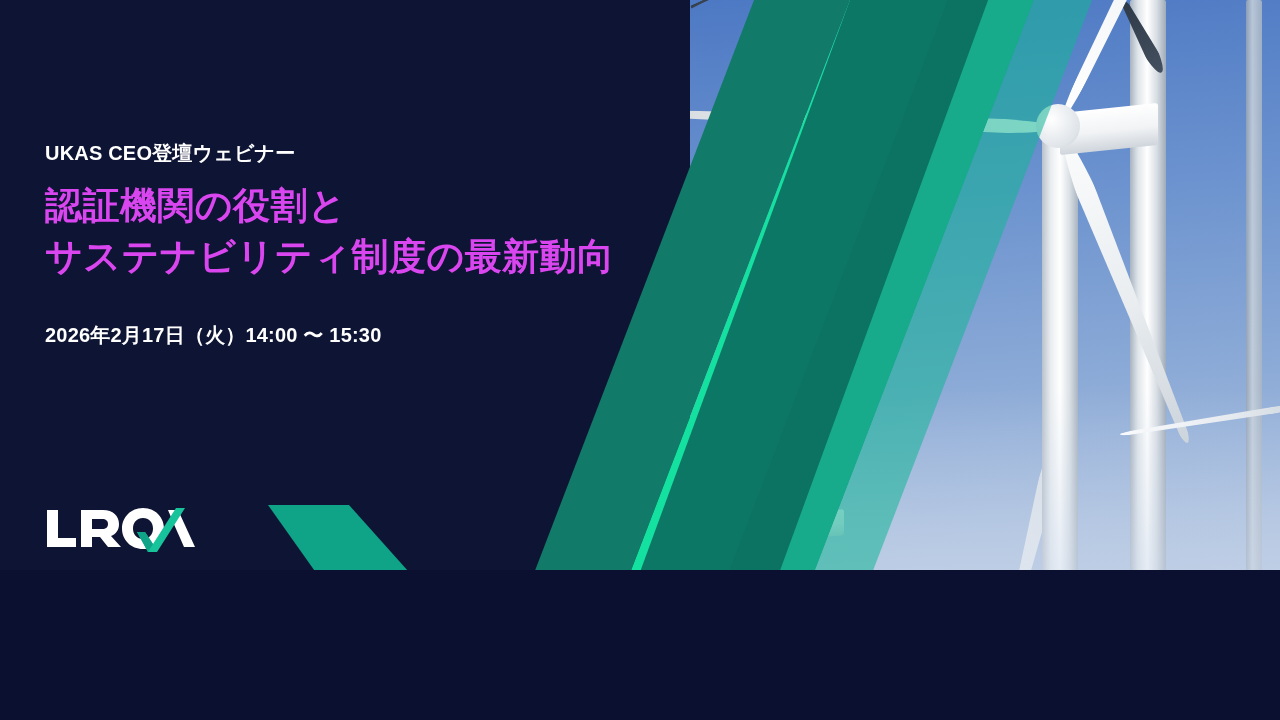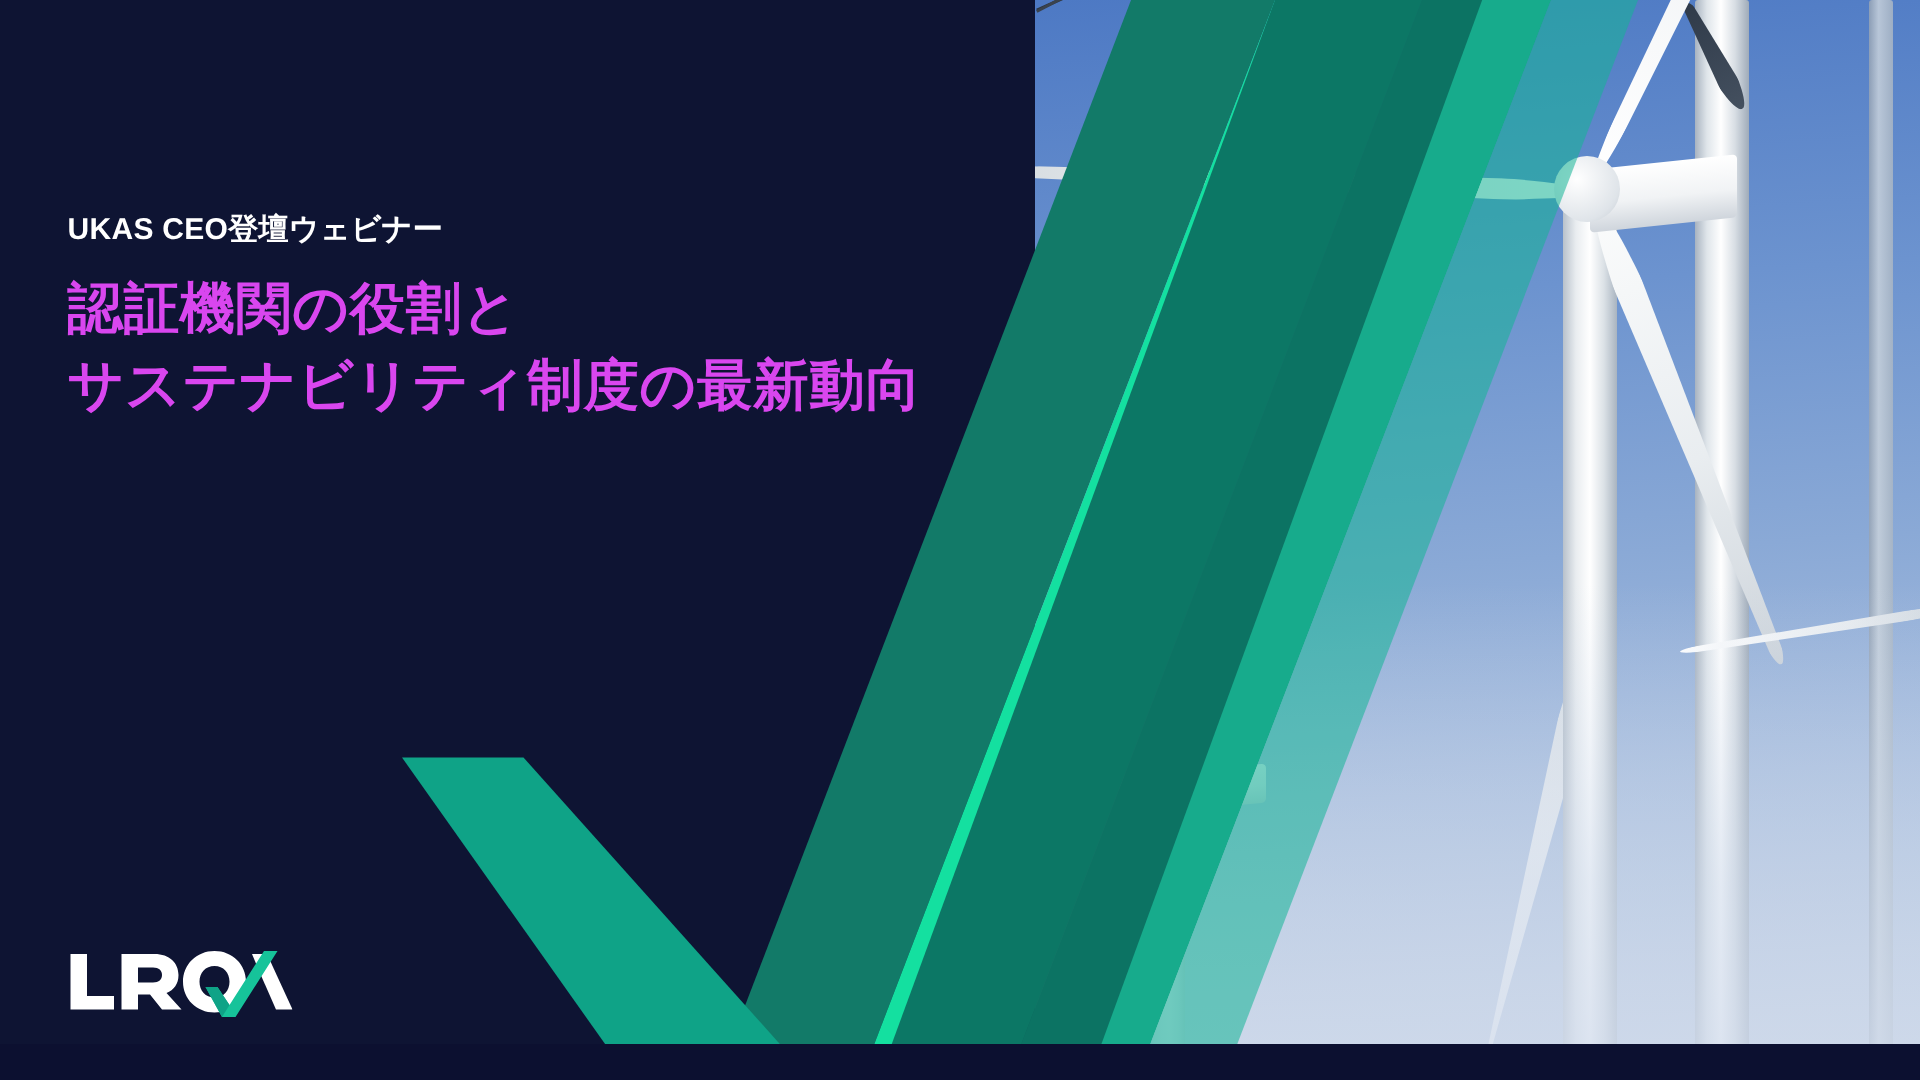--- a/index.html
+++ b/index.html
@@ -2,21 +2,21 @@
 <html lang="ja"><head>
 <meta charset="utf-8">
 <title>LRQA Webinar Banner</title>
 <style>
   html,body{margin:0;padding:0;background:#0c1030;}
   *{box-sizing:border-box;}
 
   .banner{
     position:relative;
     width:1280px;
-    height:696px;
+    height:570px;
     overflow:hidden;
     background:#0e1433;
     font-family:"Liberation Sans","DejaVu Sans",sans-serif;
   }
 
   
   .photo{
     position:absolute;
     top:0; left:690px;
     width:590px; height:720px;
@@ -200,20 +200,21 @@
 
     <path d="M560 790 L700 790 L1010 -60 L872 -60 Z" fill="#0c6e5f" opacity="0.92"></path>
   </svg>
 
   <div class="content">
     <p class="kicker">UKAS CEO登壇ウェビナー</p>
 
     <h1 class="headline">認証機関の役割と
 サステナビリティ制度の最新動向</h1>
 
+    <p class="datetime">2026年2月17日（火）14:00 〜 15:30</p>
   </div>
 
   <svg class="logo" viewBox="0 0 150 52">
     <title>LRQA</title>
 
     <path d="M2 8 H13 V36 H31 V45 H2 Z" fill="#ffffff"></path>
 
     <path d="M36 8 H58 C68 8 74 14 74 22 C74 28 71 32 66 34 L76 45 H63 L55 35 H47 V45 H36 Z
              M47 17 V27 H57 C61 27 63 25 63 22 C63 19 61 17 57 17 Z" fill="#ffffff"></path>
 

